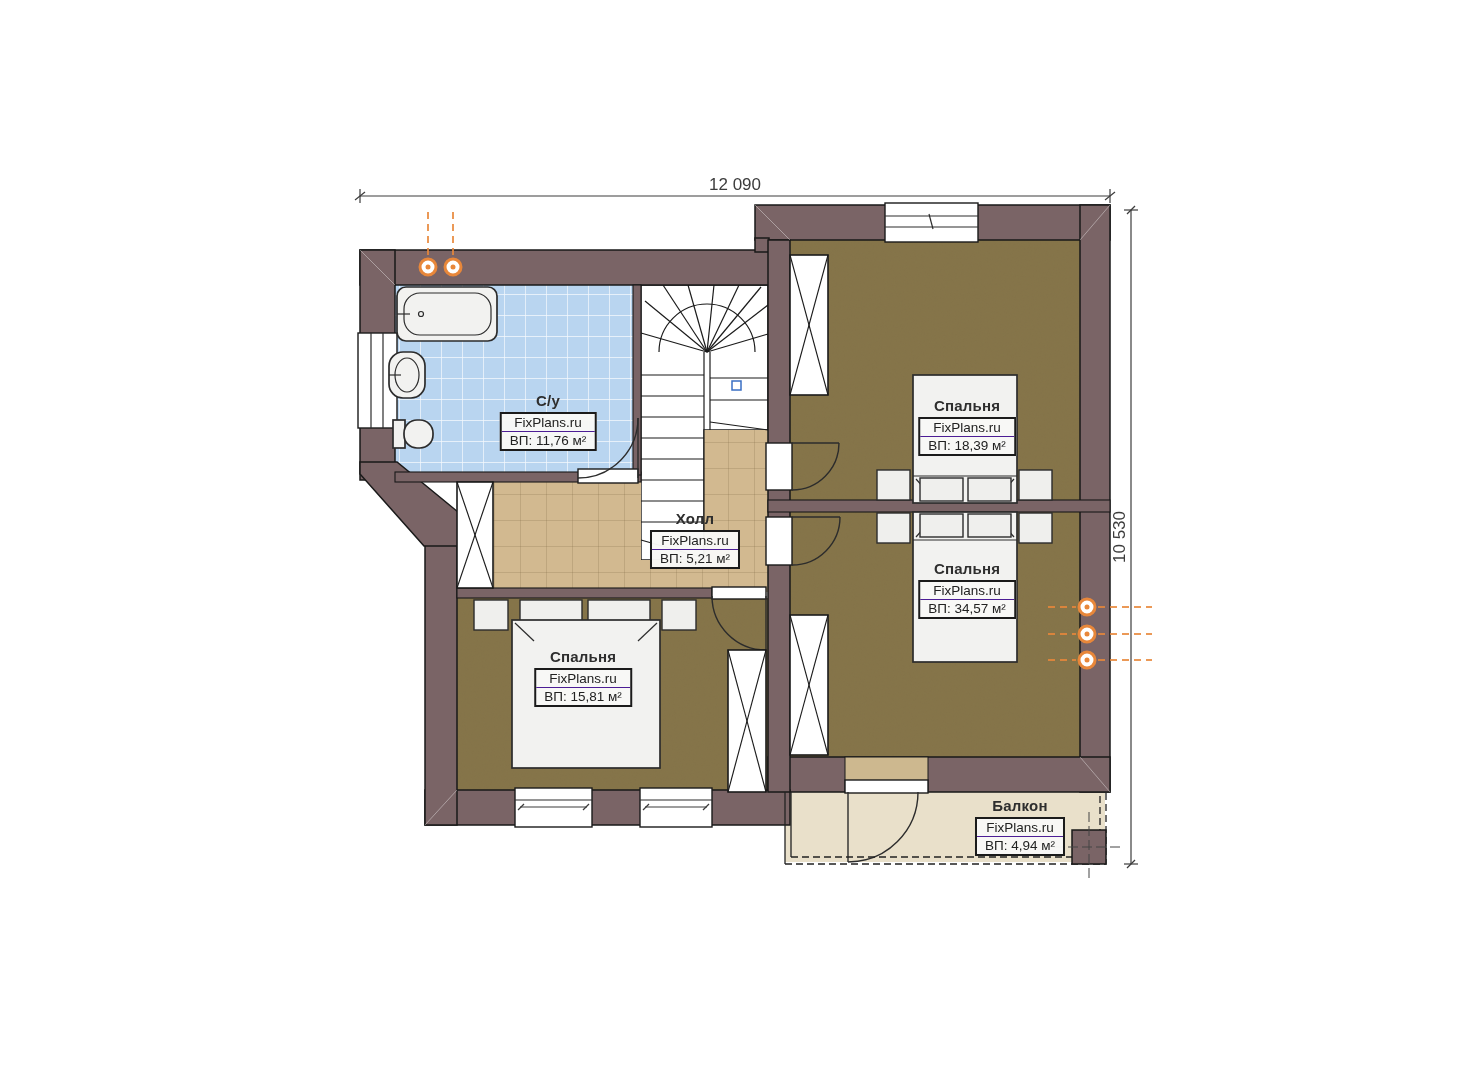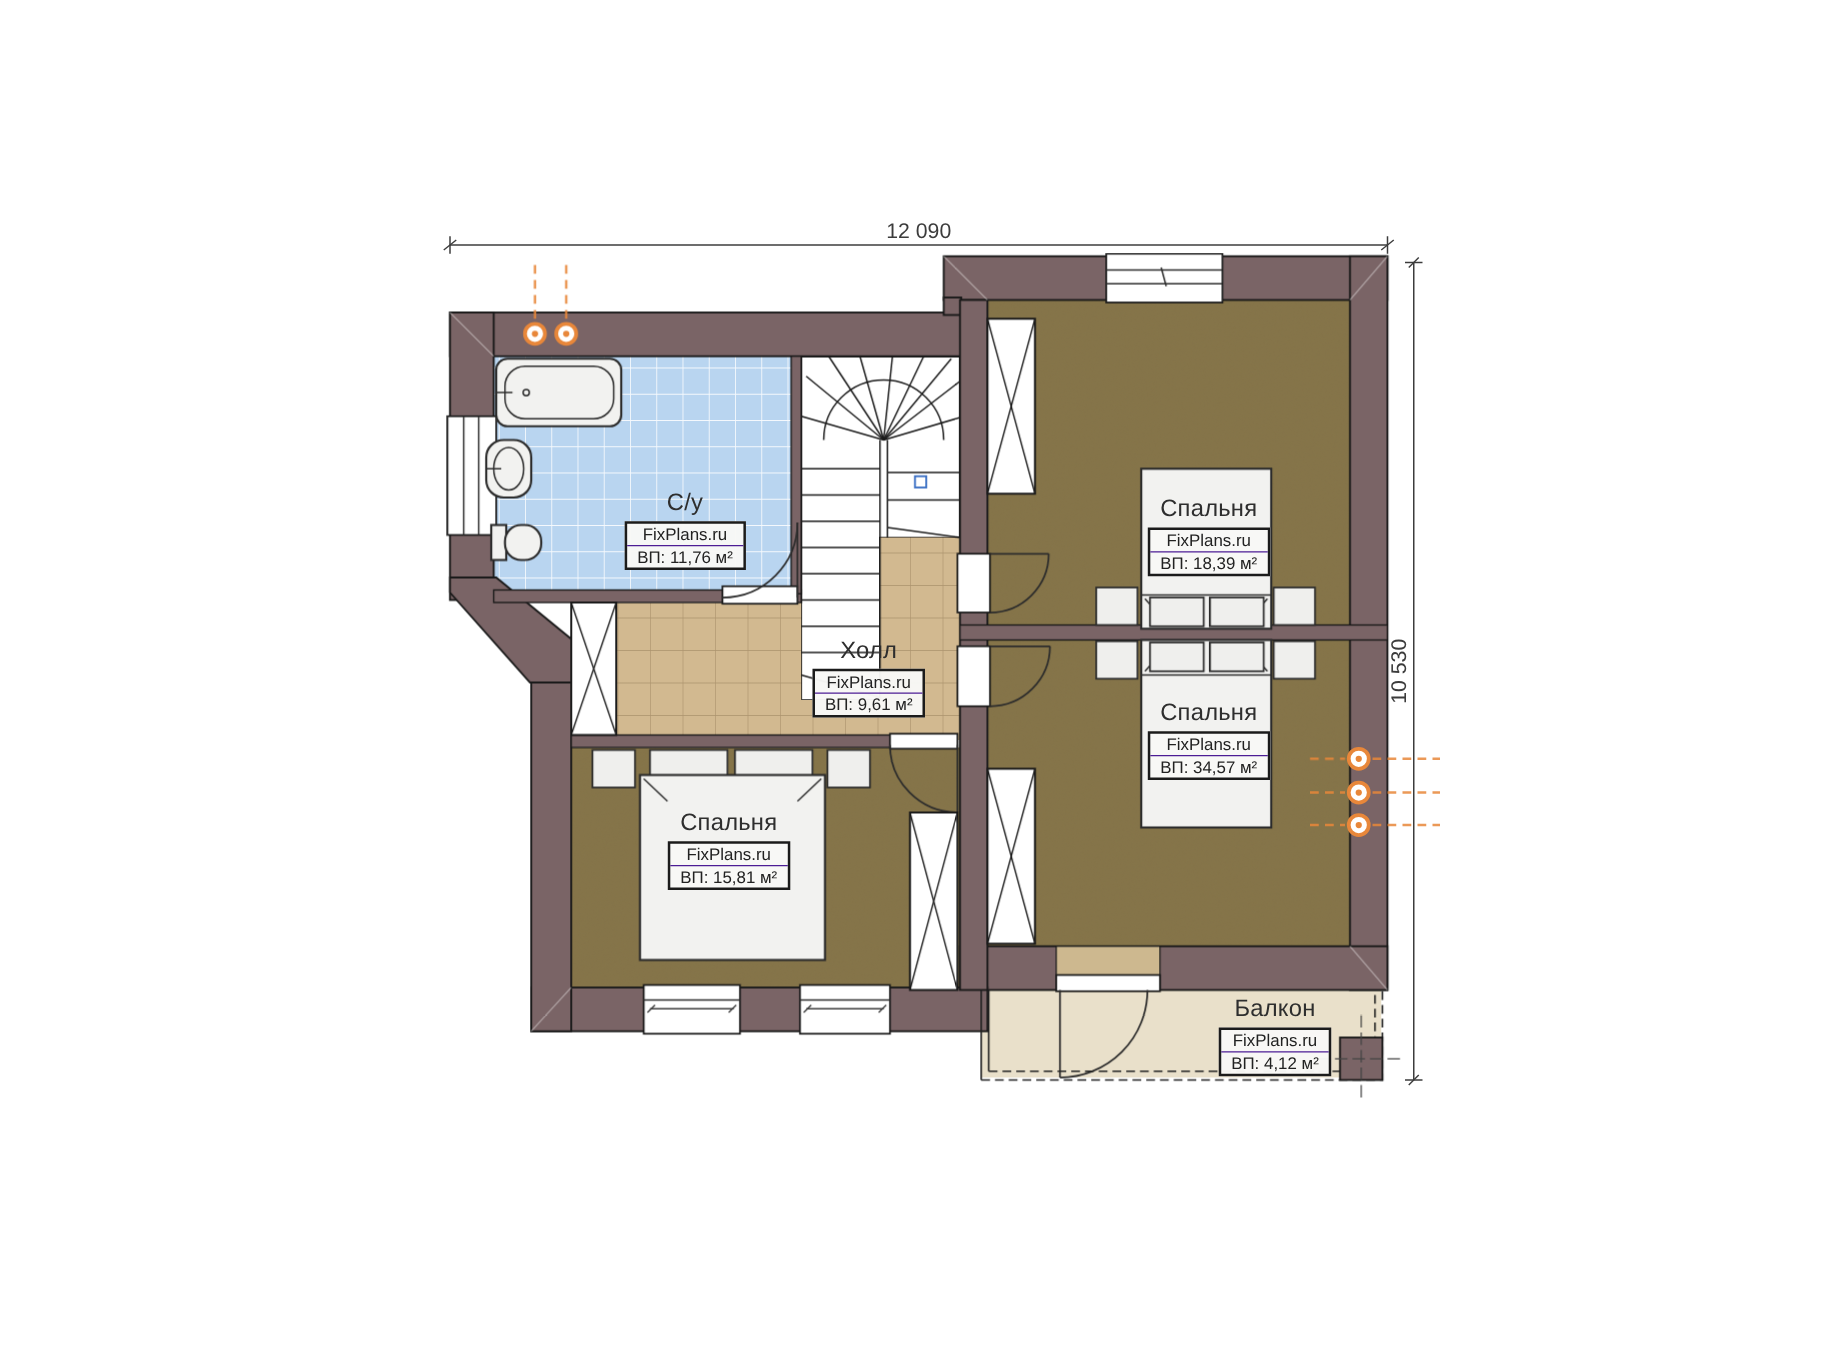--- a/index.html
+++ b/index.html
@@ -29,21 +29,21 @@
   .pipe-dash{stroke:var(--c-pipe,#e8873a);stroke-width:2;stroke-dasharray:7 5;fill:none;opacity:.85;}
   .dim{stroke:var(--c-dimension,#3c3c3c);stroke-width:1.2;}
   .dim-text{font:17px "Liberation Sans",sans-serif;fill:var(--c-dimension,#3c3c3c);}
   .mitre{stroke:rgba(255,255,255,0.38);stroke-width:1;}
   .rail{stroke:#222;stroke-width:1.3;fill:none;}
   .rail-dash{stroke:#222;stroke-width:1.3;fill:none;stroke-dasharray:7 4;}
   .cross{stroke:#444;stroke-width:1;stroke-dasharray:10 4;}
 
   
   .room-label{position:absolute;transform:translateX(-50%);text-align:center;color:#2e2e2e;z-index:5;}
-  .room-name{font-weight:normal;font-size:19px;margin-bottom:3px;letter-spacing:.2px;}
+  .room-name{font-weight:bold;font-size:15px;margin-bottom:3px;letter-spacing:.2px;}
   .label-box{display:inline-block;border:2px solid #1b1b1b;background:rgba(248,248,246,.97);}
   .label-row{padding:1px 8px;font-size:13.5px;white-space:nowrap;color:#222;}
   .label-row + .label-row{border-top:1px solid #4c1d95;}
 </style>
 </head>
 <body>
 
 <div id="canvas">
 
 <svg id="plan-svg" width="1473" height="1080" viewBox="0 0 1473 1080">
@@ -336,21 +336,21 @@
   <div class="label-box">
     <div class="label-row">FixPlans.ru</div>
     <div class="label-row">ВП: 11,76 м²</div>
   </div>
 </div>
 
 <div class="room-label" style="left:695px;top:510px;">
   <div class="room-name">Холл</div>
   <div class="label-box">
     <div class="label-row">FixPlans.ru</div>
-    <div class="label-row">ВП: 9,61 м²</div>
+    <div class="label-row">ВП: 5,21 м²</div>
   </div>
 </div>
 
 <div class="room-label" style="left:967px;top:397px;">
   <div class="room-name">Спальня</div>
   <div class="label-box">
     <div class="label-row">FixPlans.ru</div>
     <div class="label-row">ВП: 18,39 м²</div>
   </div>
 </div>
@@ -368,17 +368,17 @@
   <div class="label-box">
     <div class="label-row">FixPlans.ru</div>
     <div class="label-row">ВП: 15,81 м²</div>
   </div>
 </div>
 
 <div class="room-label" style="left:1020px;top:797px;">
   <div class="room-name">Балкон</div>
   <div class="label-box">
     <div class="label-row">FixPlans.ru</div>
-    <div class="label-row">ВП: 4,12 м²</div>
+    <div class="label-row">ВП: 4,94 м²</div>
   </div>
 </div>
 
 </div>
 
 </body></html>

